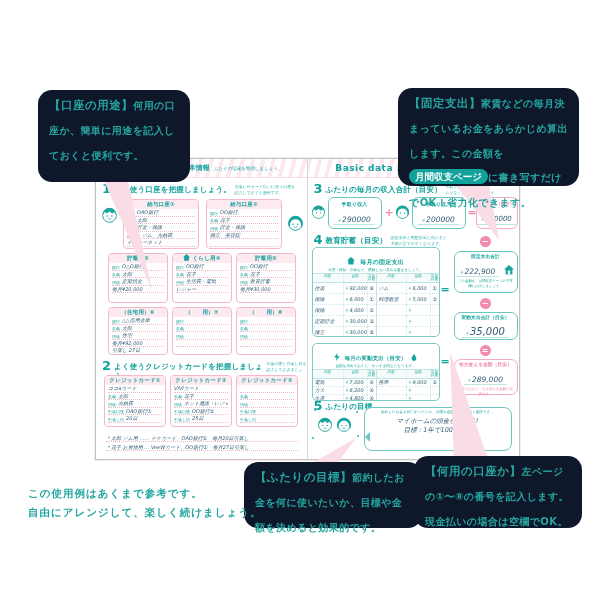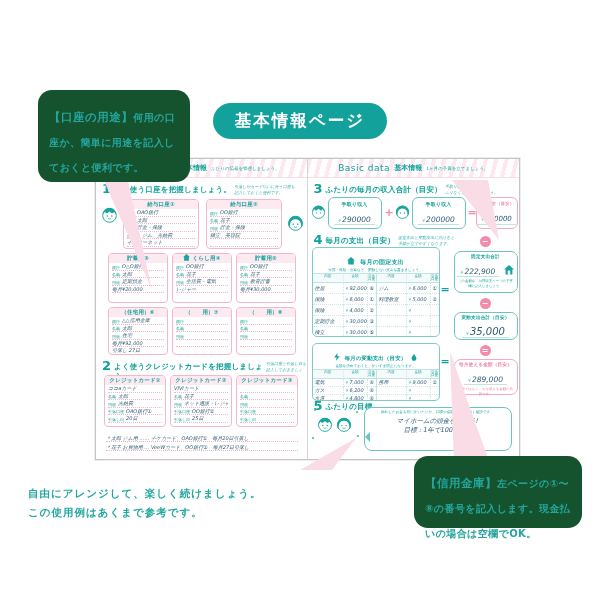--- a/index.html
+++ b/index.html
@@ -1,30 +1,30 @@
 <!DOCTYPE html>
 <html><head>
 <meta charset="utf-8">
 <style>
 *{margin:0;padding:0;box-sizing:border-box}
 body{width:600px;height:600px;background:#fff;font-family:"DejaVu Sans",sans-serif}
 .canvas{position:relative;width:600px;height:600px;background:#fff;overflow:hidden}
 #tails{position:absolute;left:0;top:0;z-index:2;pointer-events:none}
 
-.bub{position:absolute;z-index:3;background:#14532d;border-radius:14px;padding:14px 11px;color:#25a59e;line-height:1.55}
+.bub{position:absolute;z-index:3;background:#0f172a;border-radius:14px;padding:2px 11px;color:#25a59e;line-height:1.55}
 .bt{font-weight:bold;font-size:11.5px;letter-spacing:.5px}
 .bb{font-weight:bold;font-size:10px;letter-spacing:.4px}
 .ipill{display:inline-block;background:#12a29b;color:#fff;border-radius:9px;padding:0 6px;font-size:9.5px;line-height:15px;font-weight:bold;vertical-align:1px}
 .titlepill{position:absolute;z-index:3;left:213px;top:103px;width:174px;height:36px;background:#12a29b;color:#fff;border-radius:18px;display:flex;align-items:center;justify-content:center;font-size:16.5px;font-weight:bold;letter-spacing:2px}
 
 .book{position:absolute;z-index:1;left:95px;top:158px;width:425px;height:302px;background:#fff;border:1px solid #c4c4c4;display:flex;box-shadow:0 0 0 1px #eee}
 .page{position:relative;width:50%;height:100%}
 .page.l{border-right:1px solid #d6d6d6}
 .phead{height:19px;background:repeating-linear-gradient(105deg,#fce8ee 0 4px,#fff 4px 10px);display:flex;align-items:center;justify-content:center;gap:4px;border-bottom:1px solid #f6dce4}
-.brand{color:#12a29b;font-weight:normal;font-size:9px;letter-spacing:.5px}
+.brand{color:#12a29b;font-weight:bold;font-size:9px;letter-spacing:.5px}
 .plabel{color:#12a29b;font-weight:bold;font-size:7px}
 .pnote{color:#12a29b;font-size:4.5px}
 .sec{position:absolute;display:flex;align-items:flex-start;gap:3px;color:#12a29b}
 .num{font-size:13px;font-weight:bold;line-height:1}
 .st{font-size:7.5px;font-weight:bold;margin-top:3px;letter-spacing:.2px}
 .sn{font-size:4px;margin-top:2px;line-height:1.5;opacity:.9}
 
 .abox{position:absolute;border:1px solid #f4b7cb;border-radius:4px;background:#fff;overflow:hidden}
 .ah{height:9px;background:#fde9f0;color:#16a39c;font-size:5.5px;font-weight:bold;text-align:center;line-height:9px;letter-spacing:.2px;white-space:nowrap}
 .ar{display:flex;gap:2px;align-items:flex-end;margin:0 3px;height:7.6px;border-bottom:1px dotted #f0b6c9;overflow:hidden}
@@ -77,22 +77,24 @@
     <polygon points="102,176 126,172 152,290" fill="#f9dce5"></polygon>
     <polygon points="452,180 488,180 499,240" fill="#f9dce5"></polygon>
     <polygon points="300,470 332,470 356,438" fill="#f9dce5"></polygon>
     <polygon points="454,464 490,464 450,352" fill="#f9dce5"></polygon>
   </svg>
 
   <div class="bub" style="left:38px;top:90px;width:152px;height:92px">
     <span class="bt">【口座の用途】</span><span class="bb">何用の口座か、簡単に用途を記入しておくと便利です。</span>
   </div>
 
-  <div class="titlepill">基本情報ページ</div>
-
+
+  <div class="bub" style="left:398px;top:88px;width:181px;height:98px">
+    <span class="bt">【固定支出】</span><span class="bb">家賃などの毎月決まっているお金をあらかじめ算出します。この金額を</span><span class="ipill">月間収支ページ</span><span class="bb">に書き写すだけでOK！省力化できます。</span>
+  </div>
 
   <div class="book">
 
     <div class="page l">
       <div class="phead">
         <span class="brand">Basic data</span>
         <span class="plabel">基本情報</span>
         <span class="pnote">ふたりの情報を管理しましょう。</span>
       </div>
 
@@ -378,21 +380,21 @@
         <span class="ra"><span class="y">¥</span><span class="hw" style="font-size:7.5px">200000</span></span>
       </div>
       <span class="iop" style="left:160px;top:47px">=</span>
       <div class="ibox pink rbox" style="left:168px;top:38px;width:42px;height:32px;border-color:#f3abc4;padding-top:3px">
         <span class="rl" style="font-size:4.2px;color:#ee7fa9">収入合計（目安）</span>
         <span class="ra" style="font-size:7.5px"><span class="y">¥</span><span class="hw" style="font-size:7px">420000</span></span>
       </div>
 
       <div class="sec" style="left:6px;top:74px">
         <span class="num">4</span>
-        <span class="st">毎月の支出（目安）</span>
+        <span class="st">教育貯蓄（目安）</span>
         <span class="sn"><i>固定支出と変動支出に分けると</i><br><i>予算が立てやすくなります。</i></span>
       </div>
 
       <div class="tbl" id="ftbl" style="left:4px;top:88px;width:128px;height:90px">
         <div class="tt">
           <svg class="houseicon" width="8" height="8" viewBox="0 0 10 10">
               <path d="M5 0 L10 4.5 H8.4 V9.5 H1.6 V4.5 H0 Z" fill="#18a59e"></path>
             </svg>
           <span class="t1">毎月の固定支出</span>
           <span class="t2">家賃・保険・貯蓄など、変動しない支出を書きましょう。</span>
@@ -637,22 +639,25 @@
         <div class="dot" style="left:4px;top:278px"></div>
         <div class="dot" style="left:49px;top:276px"></div>
       <div class="s5bub" style="left:56px;top:248px;width:148px;height:44px">
         <span class="s5n">節約したお金を何に使いたいか、目標や金額を書くと続く秘訣です。</span>
         <span class="s5hw hw">マイホームの頭金を貯める!</span>
         <span class="s5hw hw" style="margin-top:0">目標：1年で100万円!!</span>
       </div>
     </div>
   </div>
 
+  <div class="bub" style="left:244px;top:462px;width:178px;height:66px">
+    <span class="bt">【ふたりの目標】</span><span class="bb">節約したお金を何に使いたいか、目標や金額を決めると効果的です。</span>
+  </div>
 
   <div class="bub" style="left:414px;top:456px;width:168px;height:72px">
-    <span class="bt">【信用金庫】</span><span class="bb">左ページの①〜⑧の番号を記入します。現金払いの場合は空欄でOK。</span>
+    <span class="bt">【何用の口座か】</span><span class="bb">左ページの①〜⑧の番号を記入します。現金払いの場合は空欄でOK。</span>
   </div>
 
   <div class="foot">
+    <div>この使用例はあくまで参考です。</div>
     <div>自由にアレンジして、楽しく続けましょう。</div>
-    <div>この使用例はあくまで参考です。</div>
   </div>
 </div>
 
 </body></html>

